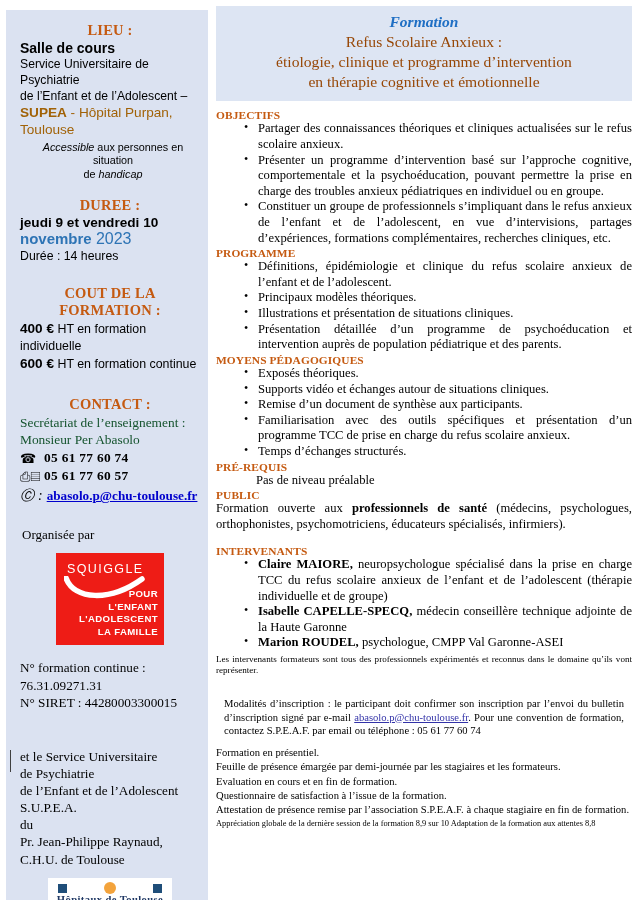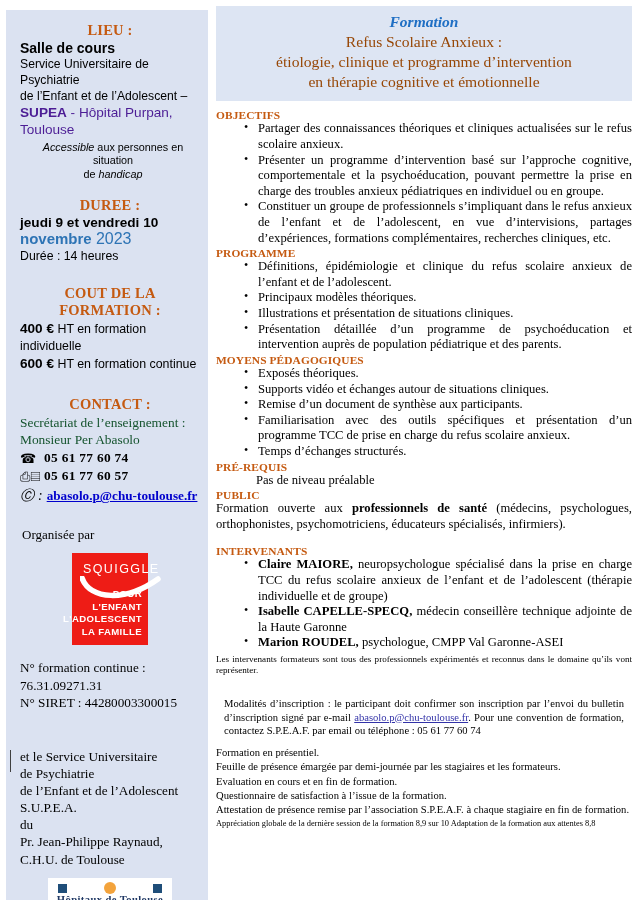--- a/index.html
+++ b/index.html
@@ -32,21 +32,21 @@
     color:#c55a11;
     font-weight:bold;
     font-size:14.5px;
     font-family:"Liberation Serif", serif;
     letter-spacing:0.2px;
     margin:0 0 1px 0;
     text-align:center;
   }
   .s-bold-sans{font-family:"Liberation Sans", sans-serif;font-weight:bold;font-size:14px;color:#000;line-height:1.22;}
   .s-sans{font-family:"Liberation Sans", sans-serif;font-size:12.2px;color:#000;line-height:1.3;}
-  .s-mixed{font-family:"Liberation Sans", sans-serif;font-size:13.6px;color:#4c1d95;line-height:1.25;}
+  .s-mixed{font-family:"Liberation Sans", sans-serif;font-size:13.6px;color:#a16207;line-height:1.25;}
   .s-mixed b{font-weight:bold;}
   .accessible{
     font-family:"Liberation Sans", sans-serif;
     font-size:10.8px;
     text-align:center;
     line-height:1.25;
     margin:2px 0 0 6px;
     color:#000;
   }
   .accessible i{font-style:italic;}
@@ -67,21 +67,21 @@
   .tel-icon{width:16px;text-align:center;font-size:13px;line-height:1;color:#000;}
   .tel-num{font-family:"Liberation Serif", serif;font-weight:bold;font-size:13.4px;letter-spacing:0.3px;}
   .mail-row{display:flex;align-items:center;gap:4px;margin-top:3px;}
   .at-glyph{font-family:"Liberation Serif", serif;font-style:italic;font-size:14px;}
   .mail-link{color:#0000cc;font-weight:bold;text-decoration:underline;font-size:13.2px;font-family:"Liberation Serif", serif;}
 
   .org-par{font-family:"Liberation Serif", serif;font-size:13px;margin:0 0 10px 2px;}
 
   
   .squiggle{
-    width:76px;height:92px;background:#ee1c16;
+    width:108px;height:92px;background:#ee1c16;
     margin:0 auto;position:relative;box-sizing:border-box;
   }
   .sq-name{
     position:absolute;top:9px;left:11px;
     color:#fff;font-family:"Liberation Sans", sans-serif;
     font-size:12.5px;letter-spacing:1.4px;font-weight:500;
   }
   .sq-swoosh{position:absolute;top:23px;left:8px;width:82px;height:26px;}
   .sq-lines{
     position:absolute;right:6px;bottom:6px;text-align:right;

